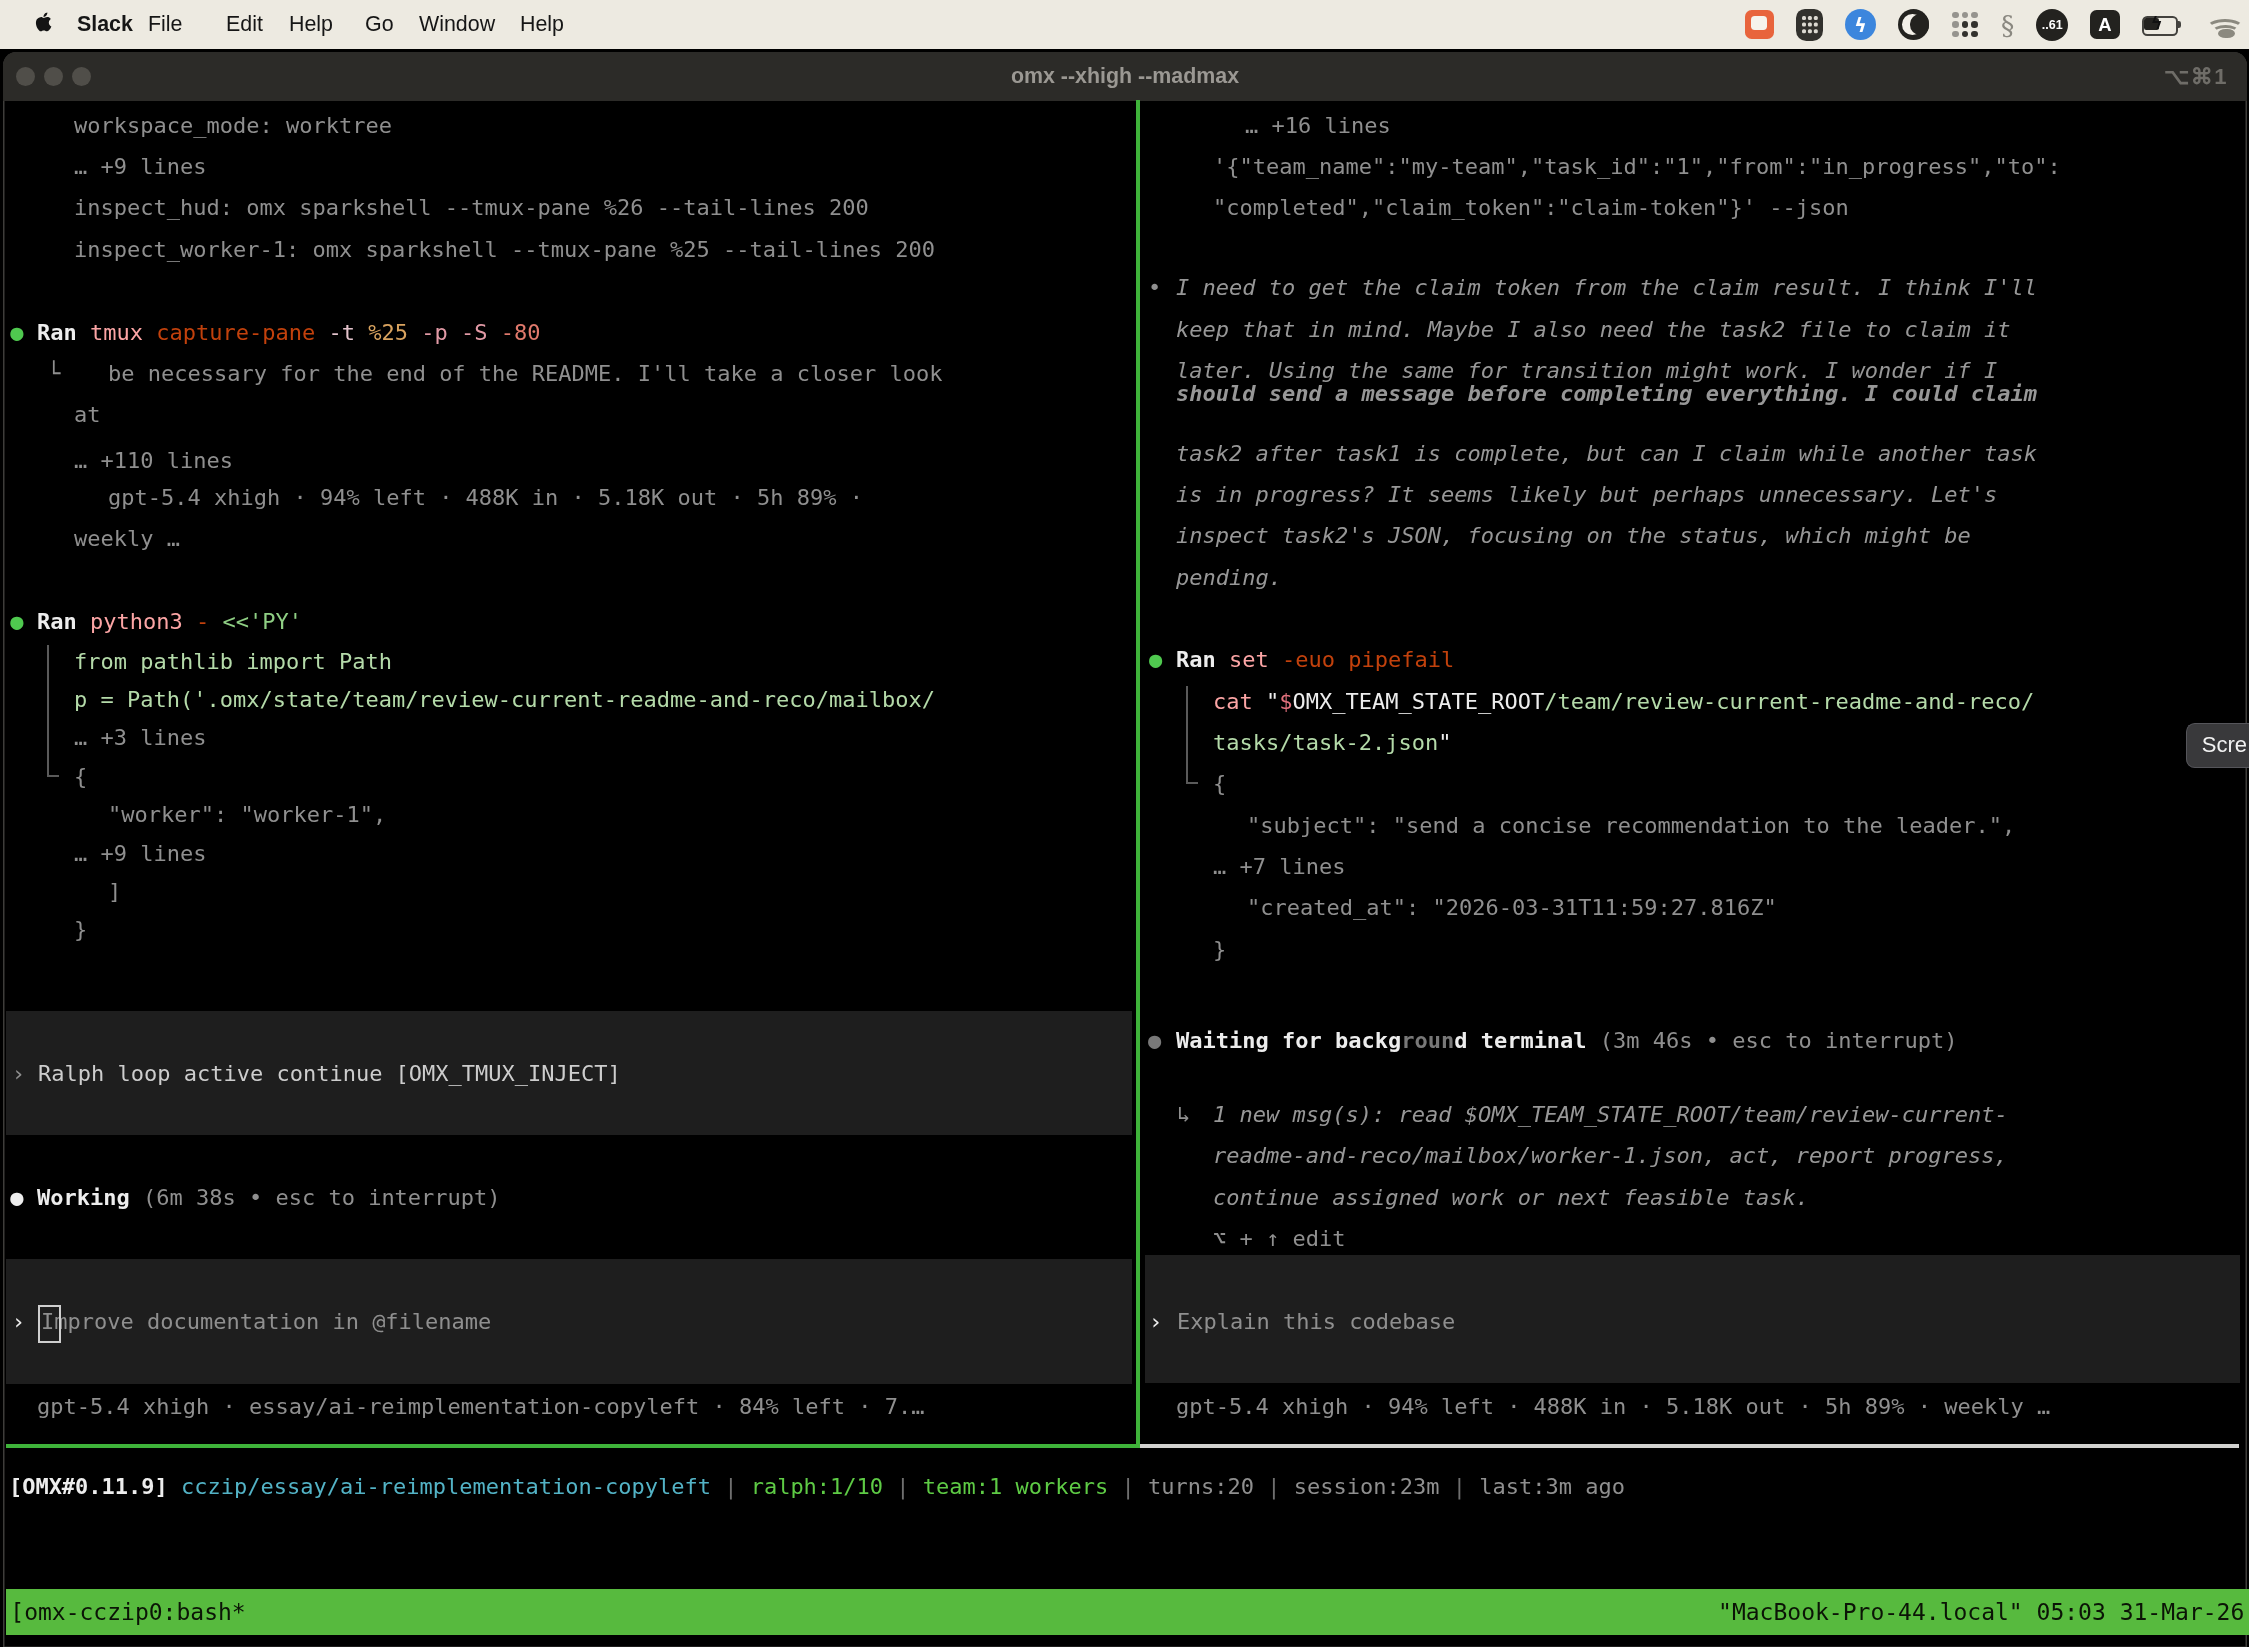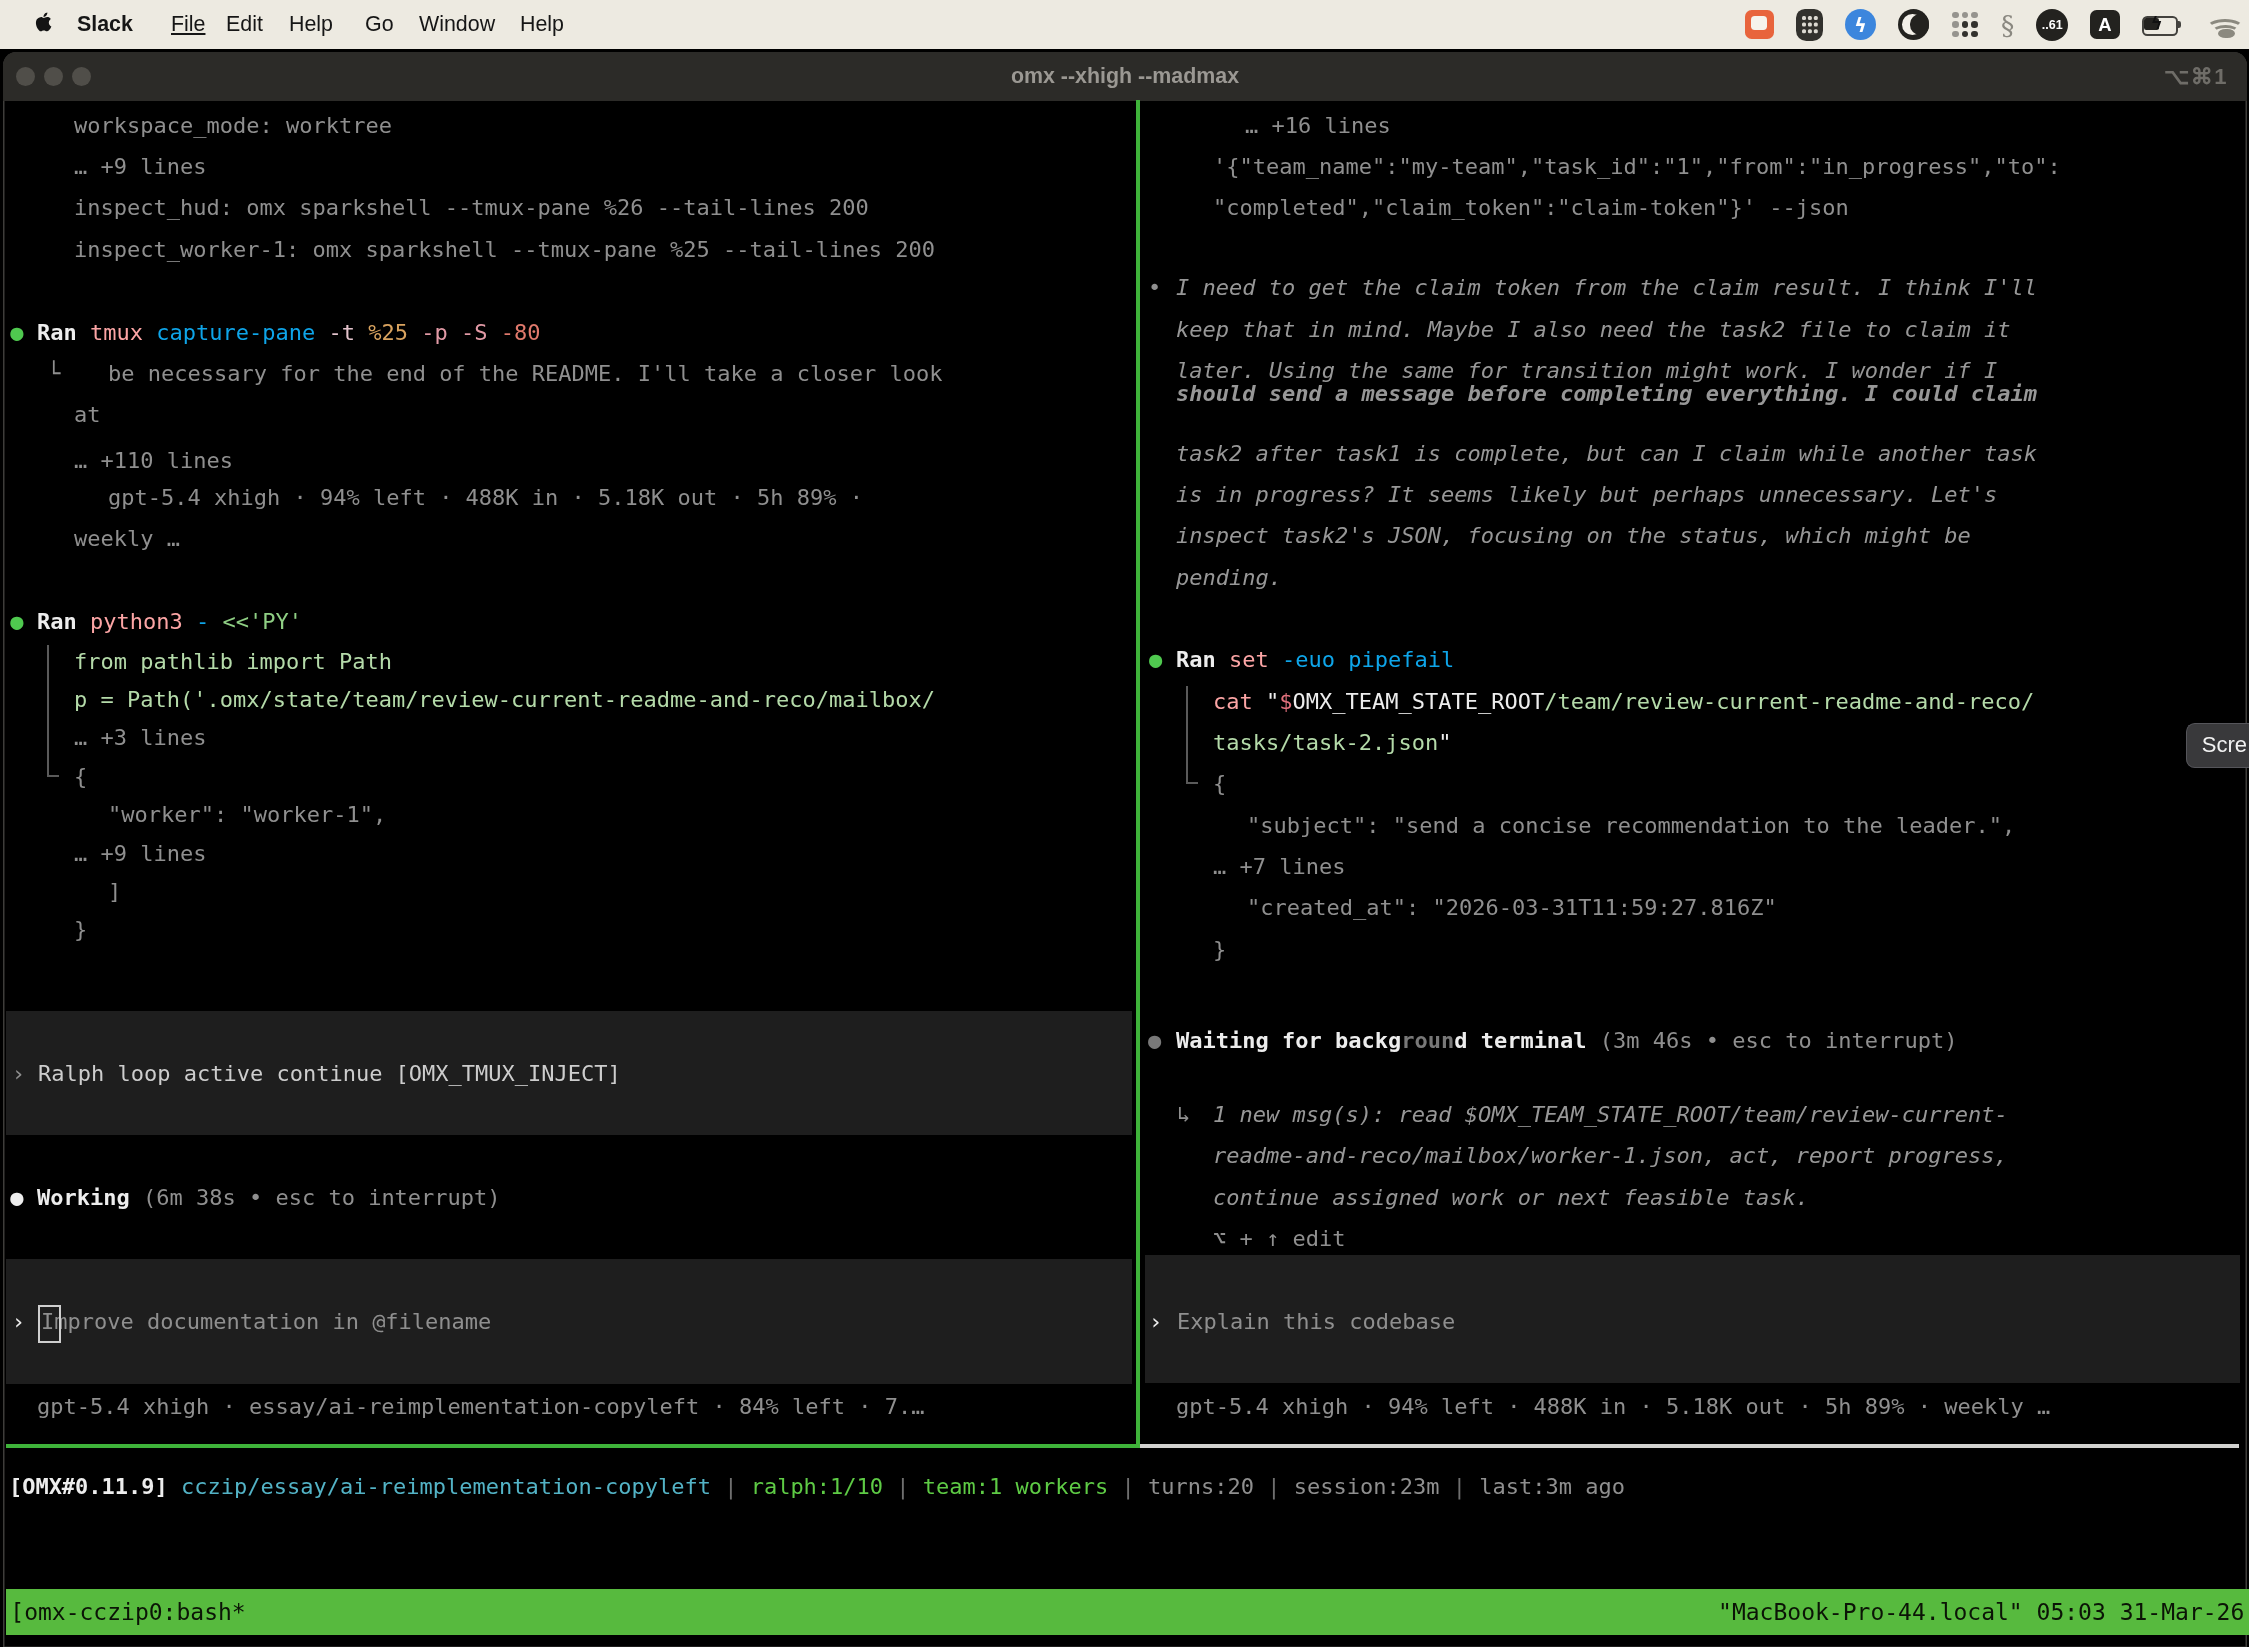--- a/index.html
+++ b/index.html
@@ -64,21 +64,21 @@
   .cursor{position:absolute;left:38px;top:1305px;width:19px;height:34px;border:2.2px solid #cfcfcf;z-index:4;}
   .overlay{position:absolute;left:2186px;top:723px;width:63px;height:43px;background:#39393b;
            border:1.5px solid #55555a;border-right:none;border-radius:8.9px 0 0 8.9px;color:#f2f2f2;
            font-family:"Liberation Sans",sans-serif;font-size:22px;line-height:41px;padding-left:14.8px;z-index:6;}
   .tmuxbar{position:absolute;left:5.9px;top:1589px;width:2234px;height:46px;background:#57ba3e;z-index:3;
            font-family:"DejaVu Sans Mono",monospace;font-size:23px;color:#0b1406;display:flex;
            align-items:center;justify-content:space-between;padding:0 4.4px;white-space:pre;}
 
   
   .c-g{color:#8f8f8f;} .c-lt{color:#cdcdcd;} .c-w{color:#ededed;font-weight:bold;} .c-wn{color:#ededed;}
-  .c-b{color:#fca5a5;} .c-pe{color:#0ea5e9;} .c-lp{color:#e3c3cc;} .c-or{color:#d9a35f;}
+  .c-b{color:#fca5a5;} .c-pe{color:#c2410c;} .c-lp{color:#e3c3cc;} .c-or{color:#d9a35f;}
   .c-pk{color:#e29aa6;} .c-sa{color:#e0796c;} .c-gr{color:#b4daa9;} .c-g2{color:#8fcf84;}
   .c-gb{color:#4fc94f;} .c-it{color:#979797;font-style:italic;} .c-dim{color:#787878;font-weight:bold;}
   .c-dp{color:#e0707c;} .c-cy{color:#53b3c6;} .c-li{color:#5ecb45;} .c-sep{color:#6f6f6f;}
 </style>
 </head>
 <body>
 
 <div class="screen">
 
   <div class="window"></div>
@@ -180,21 +180,21 @@
   <div class="menubar">
     <span class="mb-item" style="left:35px;">
       <span>
         <svg width="19" height="22" viewBox="0 0 24 28" fill="#141414">
             <path d="M17.5 14.6c0-3 2.5-4.4 2.6-4.5-1.4-2.1-3.6-2.4-4.4-2.4-1.9-.2-3.6 1.1-4.6 1.1-.9 0-2.4-1.1-4-1-2 0-3.9 1.2-5 3-2.1 3.7-.5 9.1 1.5 12.1 1 1.5 2.2 3.1 3.8 3 1.5-.1 2.1-1 3.9-1s2.3 1 4 1c1.6 0 2.7-1.5 3.7-2.9 1.2-1.7 1.6-3.3 1.7-3.4-.1-.1-3.2-1.3-3.2-5z"></path>
             <path d="M14.4 5.8c.8-1 1.4-2.4 1.2-3.8-1.2.1-2.7.8-3.5 1.8-.8.9-1.5 2.3-1.3 3.7 1.4.1 2.8-.7 3.6-1.7z"></path>
           </svg>
       </span>
     </span>
     <span class="mb-item mb-app" style="left:77px;">Slack</span>
-    <span class="mb-item" style="left:171px;text-decoration:underline;">File</span>
+    <span class="mb-item" style="left:148px;">File</span>
     <span class="mb-item" style="left:226px;">Edit</span>
     <span class="mb-item" style="left:289px;">Help</span>
     <span class="mb-item" style="left:365px;">Go</span>
     <span class="mb-item" style="left:419px;">Window</span>
     <span class="mb-item" style="left:520px;">Help</span>
 
     <span class="mb-right">
       <span class="ic ic-chat">
           <i></i>
         </span>

